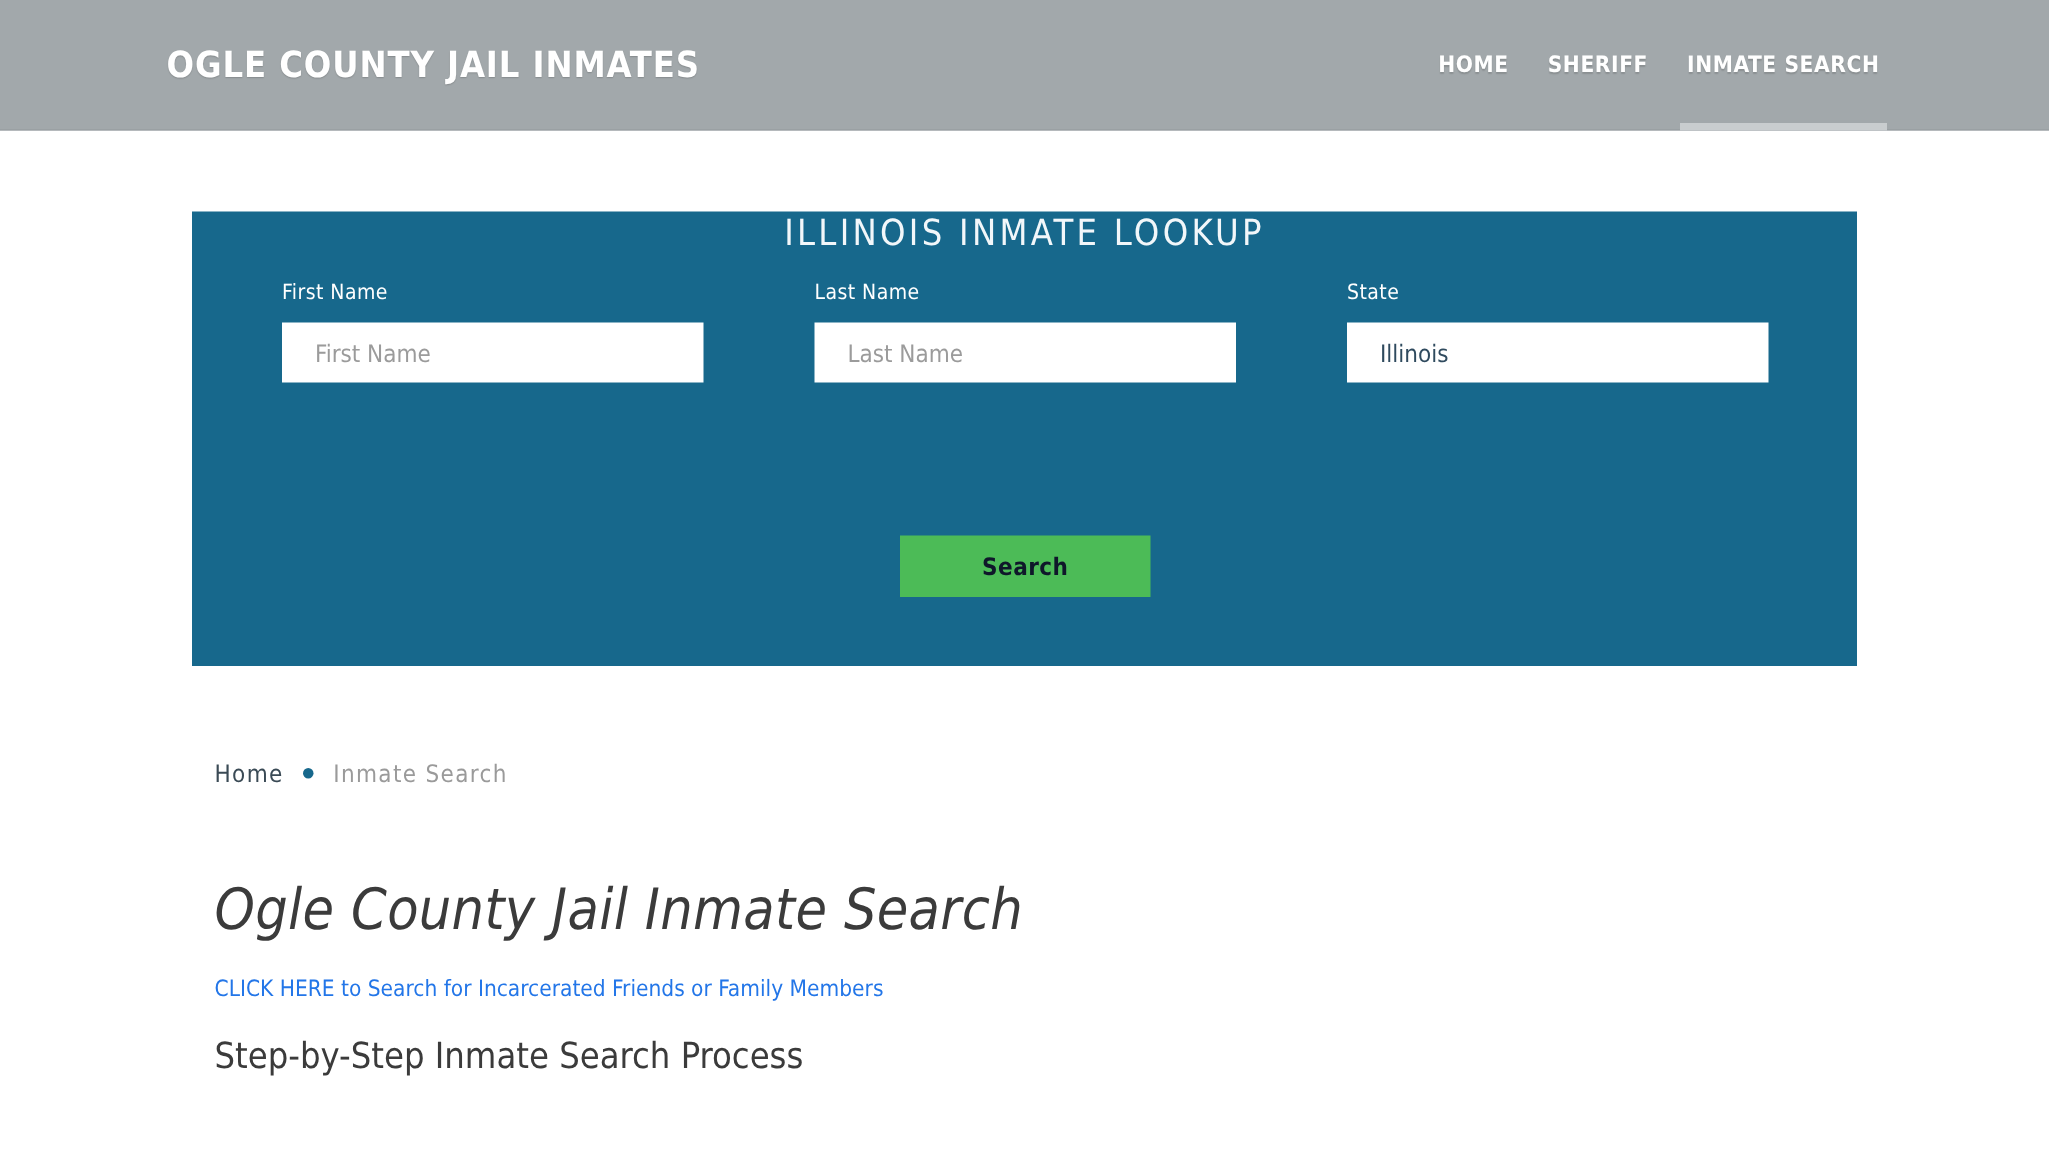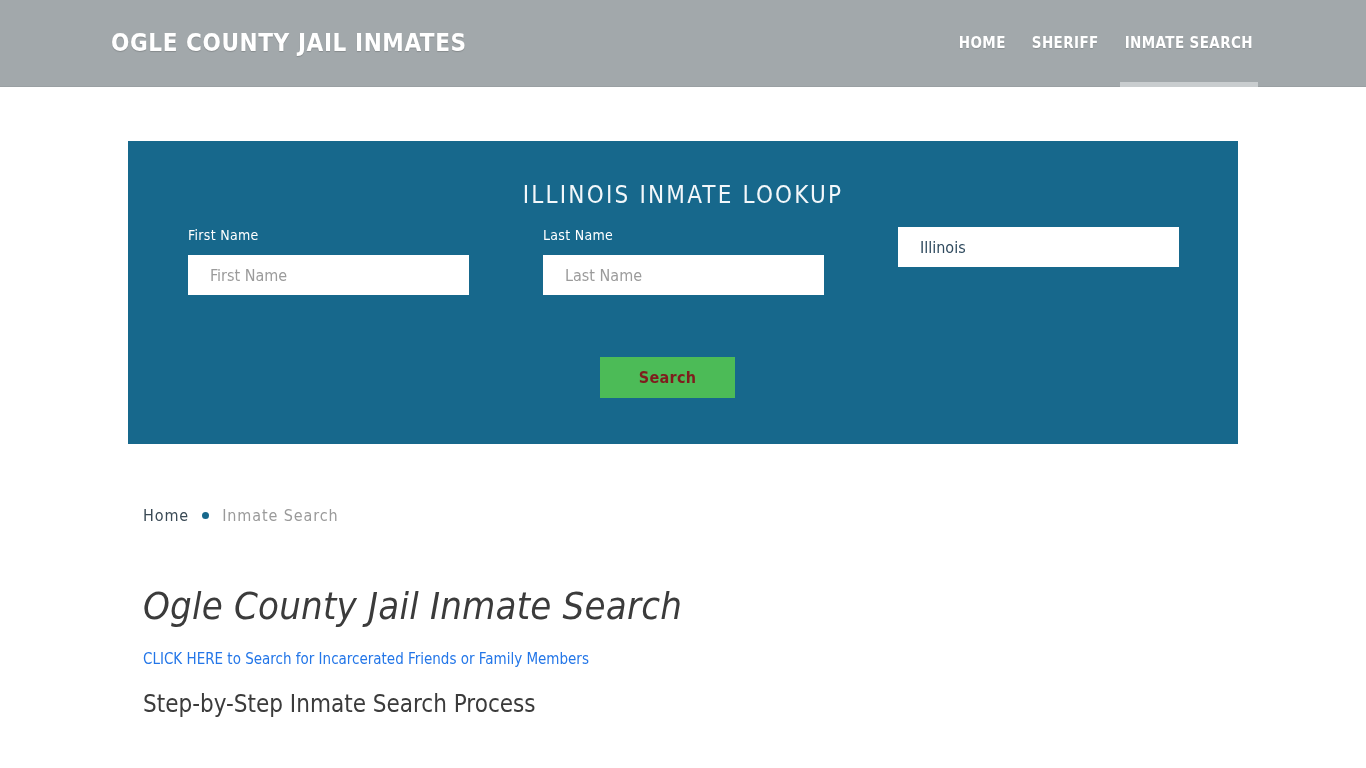--- a/index.html
+++ b/index.html
@@ -64,21 +64,20 @@
 
   
   .lookup-panel {
     position: absolute;
     left: 128px; top: 141px;
     width: 1110px; height: 303px;
     background: #17688c;
   }
   .lookup-title {
     margin: 0;
-    padding-top: 40px;
     text-align: center;
     color: #f2f7fa;
     font-family: "DejaVu Sans Condensed", "Liberation Sans Narrow", "Liberation Sans", sans-serif;
     font-size: 24px;
     font-weight: normal;
     letter-spacing: 2.2px;
   }
   .field-row {
     position: relative;
     height: 110px;
@@ -110,25 +109,25 @@
     padding: 0 22px;
     font-family: "DejaVu Sans Condensed", "Liberation Sans Narrow", "Liberation Sans", sans-serif;
     font-size: 16px;
     color: #2f4a5e;
   }
   .field-input::placeholder { color: #9b9b9b; opacity: 1; }
 
   .search-button {
     position: absolute;
     left: 472px; top: 216px;
-    width: 135px; height: 41px;
+    width: 167px; height: 41px;
     border: none;
     border-radius: 0;
     background: #4cbb57;
-    color: #7f1d1d;
+    color: #0f172a;
     font-family: "DejaVu Sans Condensed", "Liberation Sans Narrow", "Liberation Sans", sans-serif;
     font-size: 16px;
     font-weight: bold;
     letter-spacing: 0.3px;
     cursor: pointer;
   }
 
   
   .content {
     position: absolute;
@@ -208,20 +207,21 @@
       <label class="field-label">First Name</label>
       <input class="field-input" type="text" placeholder="First Name" style="">
     </div>
 
     <div class="field field-last">
       <label class="field-label">Last Name</label>
       <input class="field-input" type="text" placeholder="Last Name" style="">
     </div>
 
     <div class="field field-state">
+      <label class="field-label">State</label>
       <input class="field-input" type="text" value="Illinois" style="">
     </div>
   </div>
 
   <button class="search-button">Search</button>
 </section>
 
 <main class="content">
   <div class="breadcrumb">
     <a class="crumb-link">Home</a>

